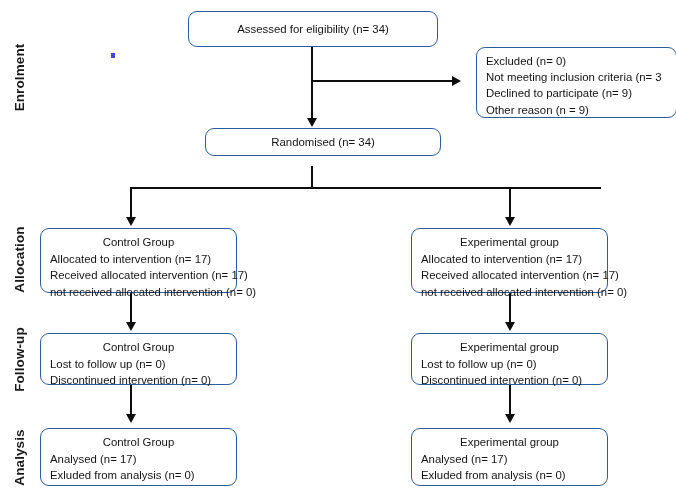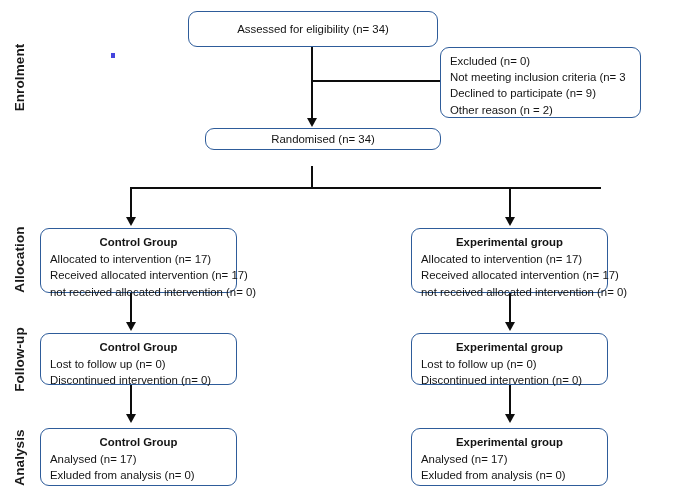--- a/index.html
+++ b/index.html
@@ -38,21 +38,21 @@
     background: #ffffff;
     border: 1.6px solid #2E5C9A;
     border-radius: 9px;
     padding: 5px 9px;
     font-size: 11.4px;
     line-height: 1.42;
     color: #141414;
   }
   .flow-box .box-title {
     display: block;
-    font-weight: bold;
+    font-weight: normal;
     text-align: center;
     font-size: 11.4px;
     margin-bottom: 1px;
   }
   .flow-box .box-line {
     display: block;
     text-align: left;
     white-space: nowrap;
   }
   .flow-box.centered-only {
@@ -119,28 +119,28 @@
   <div class="flow-box centered-only" style="left:188px; top:11px; width:250px; height:36px;">
     <span class="box-line">Assessed for eligibility (n= 34)</span>
   </div>
 
   <div class="conn conn-v" style="left:311px; top:47px; height:73px;"></div>
   <div class="arrow-down" style="left:307px; top:118px;"></div>
 
   <div class="conn conn-h" style="left:311px; top:80px; width:142px;"></div>
   <div class="arrow-right" style="left:452px; top:76px;"></div>
 
-  <div class="flow-box" style="left:440px; top:47px; width:201px; height:71px;">
+  <div class="flow-box" style="left:476px; top:47px; width:201px; height:71px;">
     <span class="box-line">Excluded (n= 0)</span>
     <span class="box-line">Not meeting inclusion criteria (n= 3</span>
     <span class="box-line">Declined to participate (n= 9)</span>
-    <span class="box-line">Other reason (n = 2)</span>
-  </div>
-
-  <div class="flow-box centered-only" style="left:205px; top:128px; width:236px; height:22px;">
+    <span class="box-line">Other reason (n = 9)</span>
+  </div>
+
+  <div class="flow-box centered-only" style="left:205px; top:128px; width:236px; height:28px;">
     <span class="box-line">Randomised (n= 34)</span>
   </div>
 
   <div class="conn conn-v" style="left:311px; top:166px; height:23px;"></div>
   <div class="conn conn-h" style="left:130px; top:187px; width:471px;"></div>
 
   <div class="conn conn-v" style="left:130px; top:187px; height:32px;"></div>
   <div class="arrow-down" style="left:126px; top:217px;"></div>
 
   <div class="conn conn-v" style="left:509px; top:187px; height:32px;"></div>

